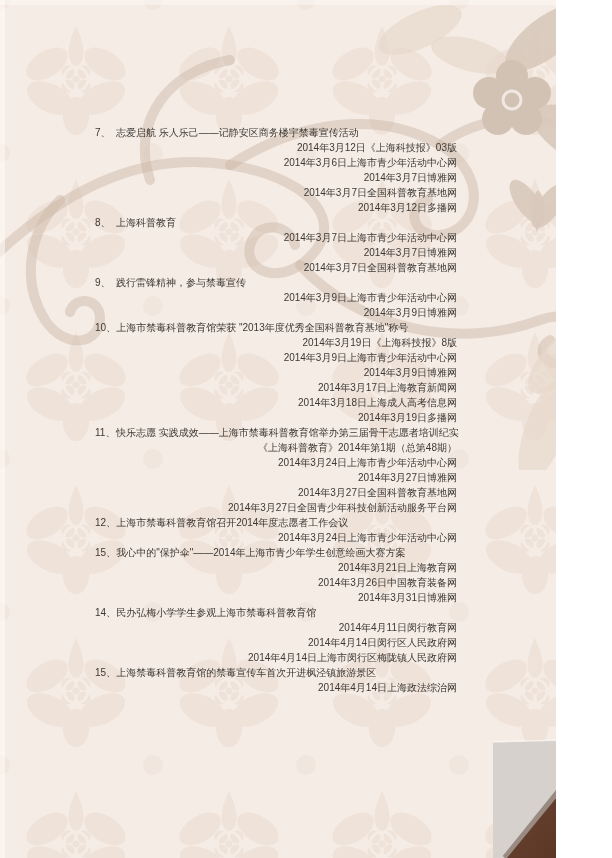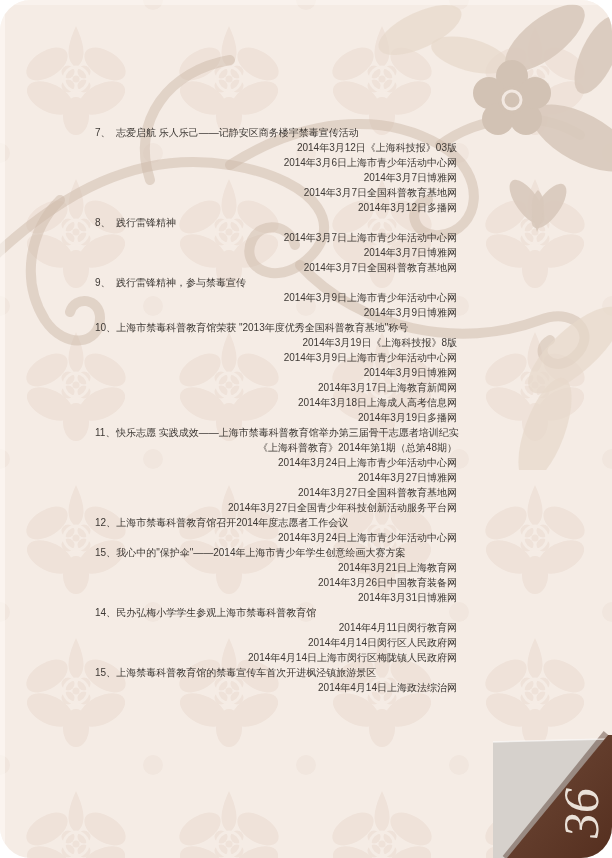--- a/index.html
+++ b/index.html
@@ -2,23 +2,22 @@
 <html><head>
 <meta charset="utf-8">
 <style>
   html,body{margin:0;padding:0;}
   body{
     width:612px;height:858px;
     font-family:"Liberation Sans", sans-serif;
     background:#fff;
   }
   .page{
-    position:relative;width:612px;height:858px;overflow:hidden;
+    position:relative;width:556px;height:858px;overflow:hidden;
     background:#f5ece5;
-    border-radius:31px;
   }
   .bg-pattern{position:absolute;left:0;top:0;}
   .flourish{position:absolute;left:0;top:0;}
   .edge-left{position:absolute;left:0;top:0;width:5px;height:100%;background:rgba(255,251,247,.55);}
   .edge-top{position:absolute;left:0;top:0;width:100%;height:5px;background:rgba(255,251,247,.45);}
 
   .content{
     position:absolute;left:95px;top:125px;width:362px;
     font-size:10px;color:#3d3834;
   }
@@ -106,21 +105,21 @@
     <div class="item">
       <div class="title-line"><span class="num">7、</span><span class="title">志爱启航 乐人乐己——记静安区商务楼宇禁毒宣传活动</span></div>
     <div class="source-line">2014年3月12日《上海科技报》03版</div>
         <div class="source-line">2014年3月6日上海市青少年活动中心网</div>
         <div class="source-line">2014年3月7日博雅网</div>
         <div class="source-line">2014年3月7日全国科普教育基地网</div>
         <div class="source-line">2014年3月12日多播网</div>
       </div>
 
     <div class="item">
-      <div class="title-line"><span class="num">8、</span><span class="title">践行雷锋精神</span></div>
+      <div class="title-line"><span class="num">8、</span><span class="title">上海科普教育</span></div>
     <div class="source-line">2014年3月7日上海市青少年活动中心网</div>
         <div class="source-line">2014年3月7日博雅网</div>
         <div class="source-line">2014年3月7日全国科普教育基地网</div>
       </div>
 
     <div class="item">
       <div class="title-line"><span class="num">9、</span><span class="title">践行雷锋精神，参与禁毒宣传</span></div>
     <div class="source-line">2014年3月9日上海市青少年活动中心网</div>
         <div class="source-line">2014年3月9日博雅网</div>
       </div>

